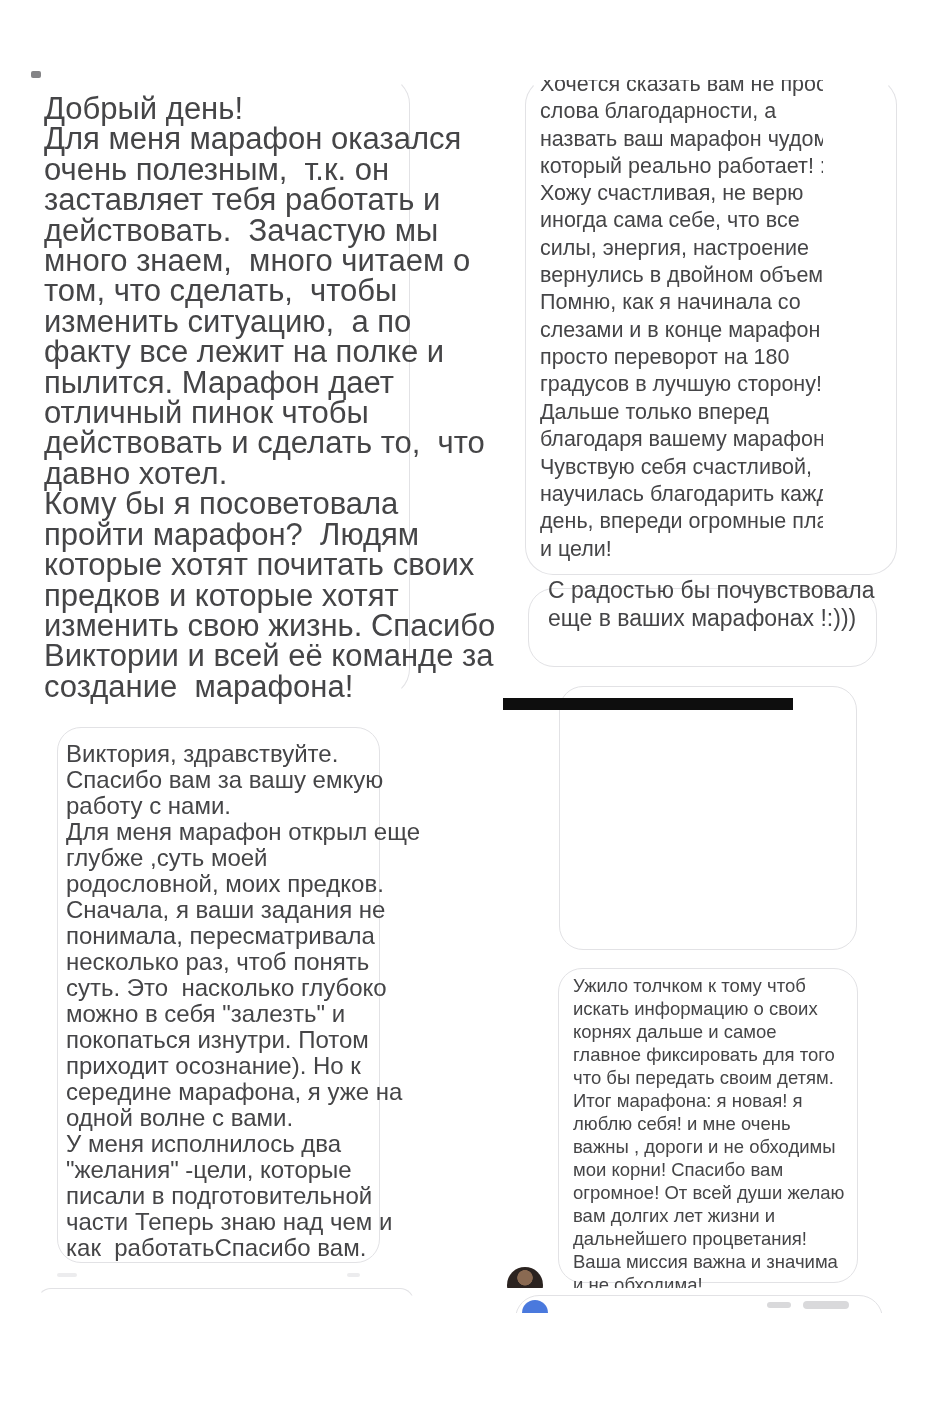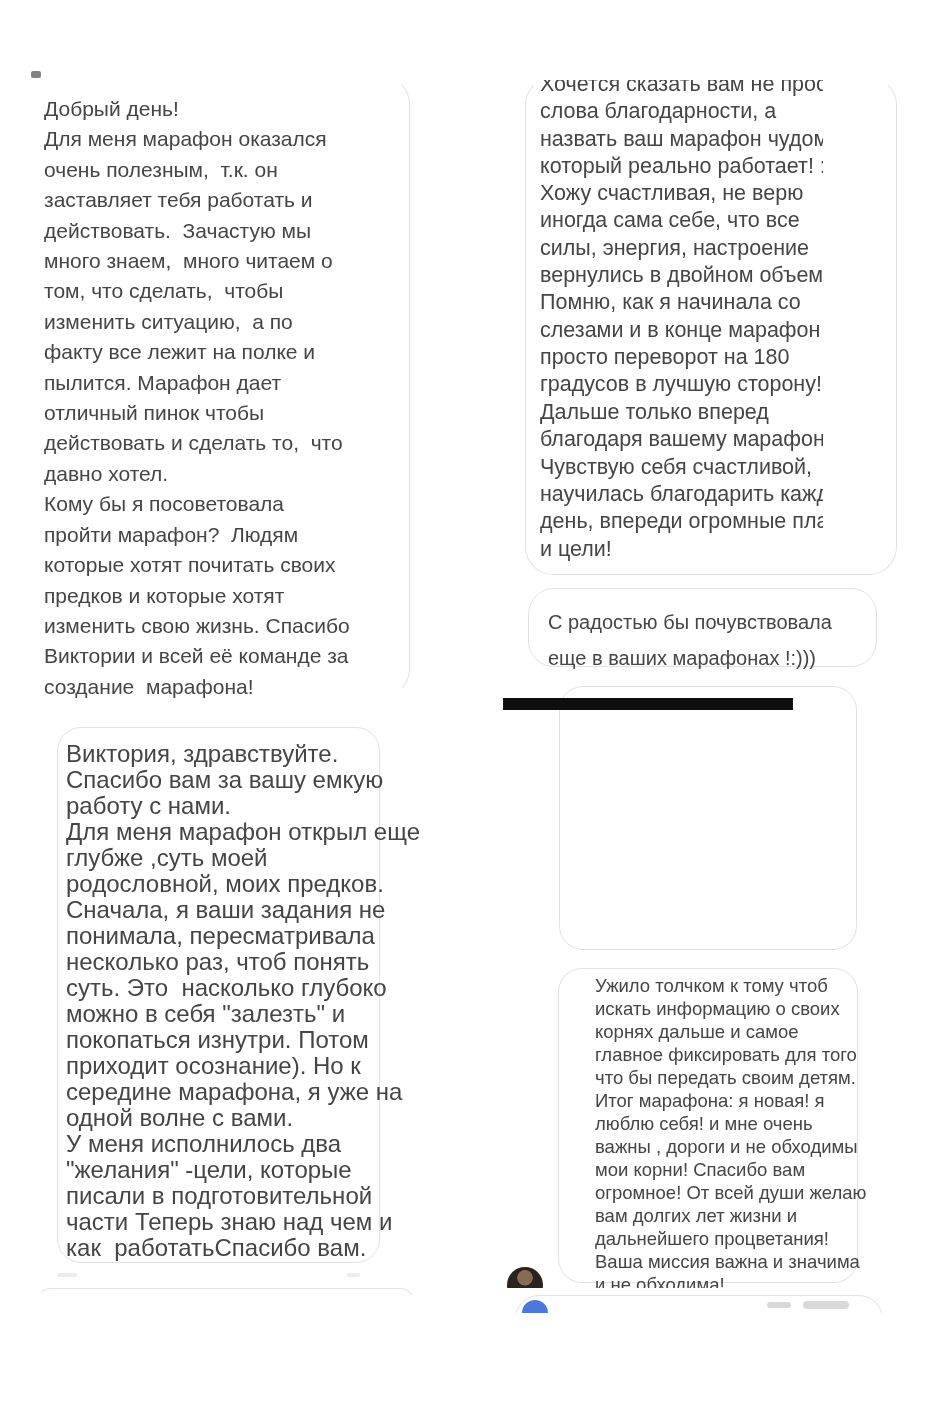--- a/index.html
+++ b/index.html
@@ -3,45 +3,45 @@
 <meta charset="utf-8">
 <style>
   html,body{margin:0;padding:0;background:#ffffff;}
   .canvas{position:relative;width:936px;height:1404px;background:#ffffff;overflow:hidden;
           font-family:"Liberation Sans",sans-serif;}
   .msg{position:absolute;white-space:pre;color:#454547;}
   .bubble{position:absolute;box-sizing:border-box;}
   
   .b1{left:8px;top:76px;width:402px;height:621px;border:1px solid transparent;
       border-right-color:#e2e2e5;border-radius:28px;}
-  .t1{left:44px;top:94px;font-size:21px;line-height:30.4px;}
+  .t1{left:44px;top:94px;font-size:31px;line-height:30.4px;}
   .b2{left:57px;top:727px;width:323px;height:536px;border:1px solid #e2e2e5;border-radius:24px;}
   .t2{left:66px;top:741px;font-size:24px;line-height:26px;}
   .b3{left:37px;top:1288px;width:377px;height:14px;border:1px solid transparent;
       border-top-color:#e2e2e5;border-radius:22px 22px 0 0;}
   .remnant{position:absolute;background:#ececee;border-radius:3px;}
   .smudge{position:absolute;left:31px;top:71px;width:10px;height:7px;background:#6f6f71;
           border-radius:2px;opacity:.85;}
   
   .bA{left:525px;top:77px;width:372px;height:498px;border:1px solid #e2e2e5;
       border-top-color:transparent;border-radius:28px;}
   .clipA{position:absolute;left:527px;top:80px;width:296px;height:493px;overflow:hidden;}
   .tA{left:13px;top:-9px;font-size:21.5px;line-height:27.3px;}
   .emoji-box{display:inline-block;width:17px;height:17px;line-height:17px;text-align:center;
              border:2px solid #4a4a4c;border-radius:4px;font-size:14px;font-weight:bold;
              color:#454547;vertical-align:-2px;margin:0 1px;}
   .bB{left:528px;top:588px;width:349px;height:79px;border:1px solid #e2e2e5;border-radius:26px;}
-  .tB{left:548px;top:604px;font-size:20px;line-height:36px;}
+  .tB{left:548px;top:576px;font-size:23px;line-height:28px;}
   
   .frag2{position:absolute;left:492px;top:678px;width:444px;height:610px;overflow:hidden;}
   .bC{left:67px;top:8px;width:298px;height:264px;border:1px solid #e2e2e5;border-radius:24px;}
   .redaction{position:absolute;left:11px;top:20px;width:290px;height:12px;background:#0e0e0e;}
   .tC{left:80px;top:34px;font-size:18px;line-height:22.6px;}
   .bD{left:66px;top:290px;width:300px;height:315px;border:1px solid #e2e2e5;border-radius:24px;}
-  .tD{left:81px;top:296px;font-size:18.5px;line-height:23px;margin-left:22px;}
+  .tD{left:81px;top:296px;font-size:18.5px;line-height:23px;}
   .avatar-photo{position:absolute;left:15px;top:589px;width:36px;height:36px;border-radius:50%;
                 background:radial-gradient(circle at 50% 30%, #8a6a52 0 24%, #2b2320 26%);}
   
   .frag3{position:absolute;left:505px;top:1292px;width:430px;height:21px;overflow:hidden;}
   .bE{left:10px;top:3px;width:368px;height:60px;border:1px solid #e2e2e5;
       border-radius:24px 24px 0 0;}
   .avatar-blue{position:absolute;left:17px;top:8px;width:26px;height:26px;border-radius:50%;
                background:#4a79dd;filter:blur(.5px);}
   .dash{position:absolute;background:#d9d9db;border-radius:4px;}
 </style>

